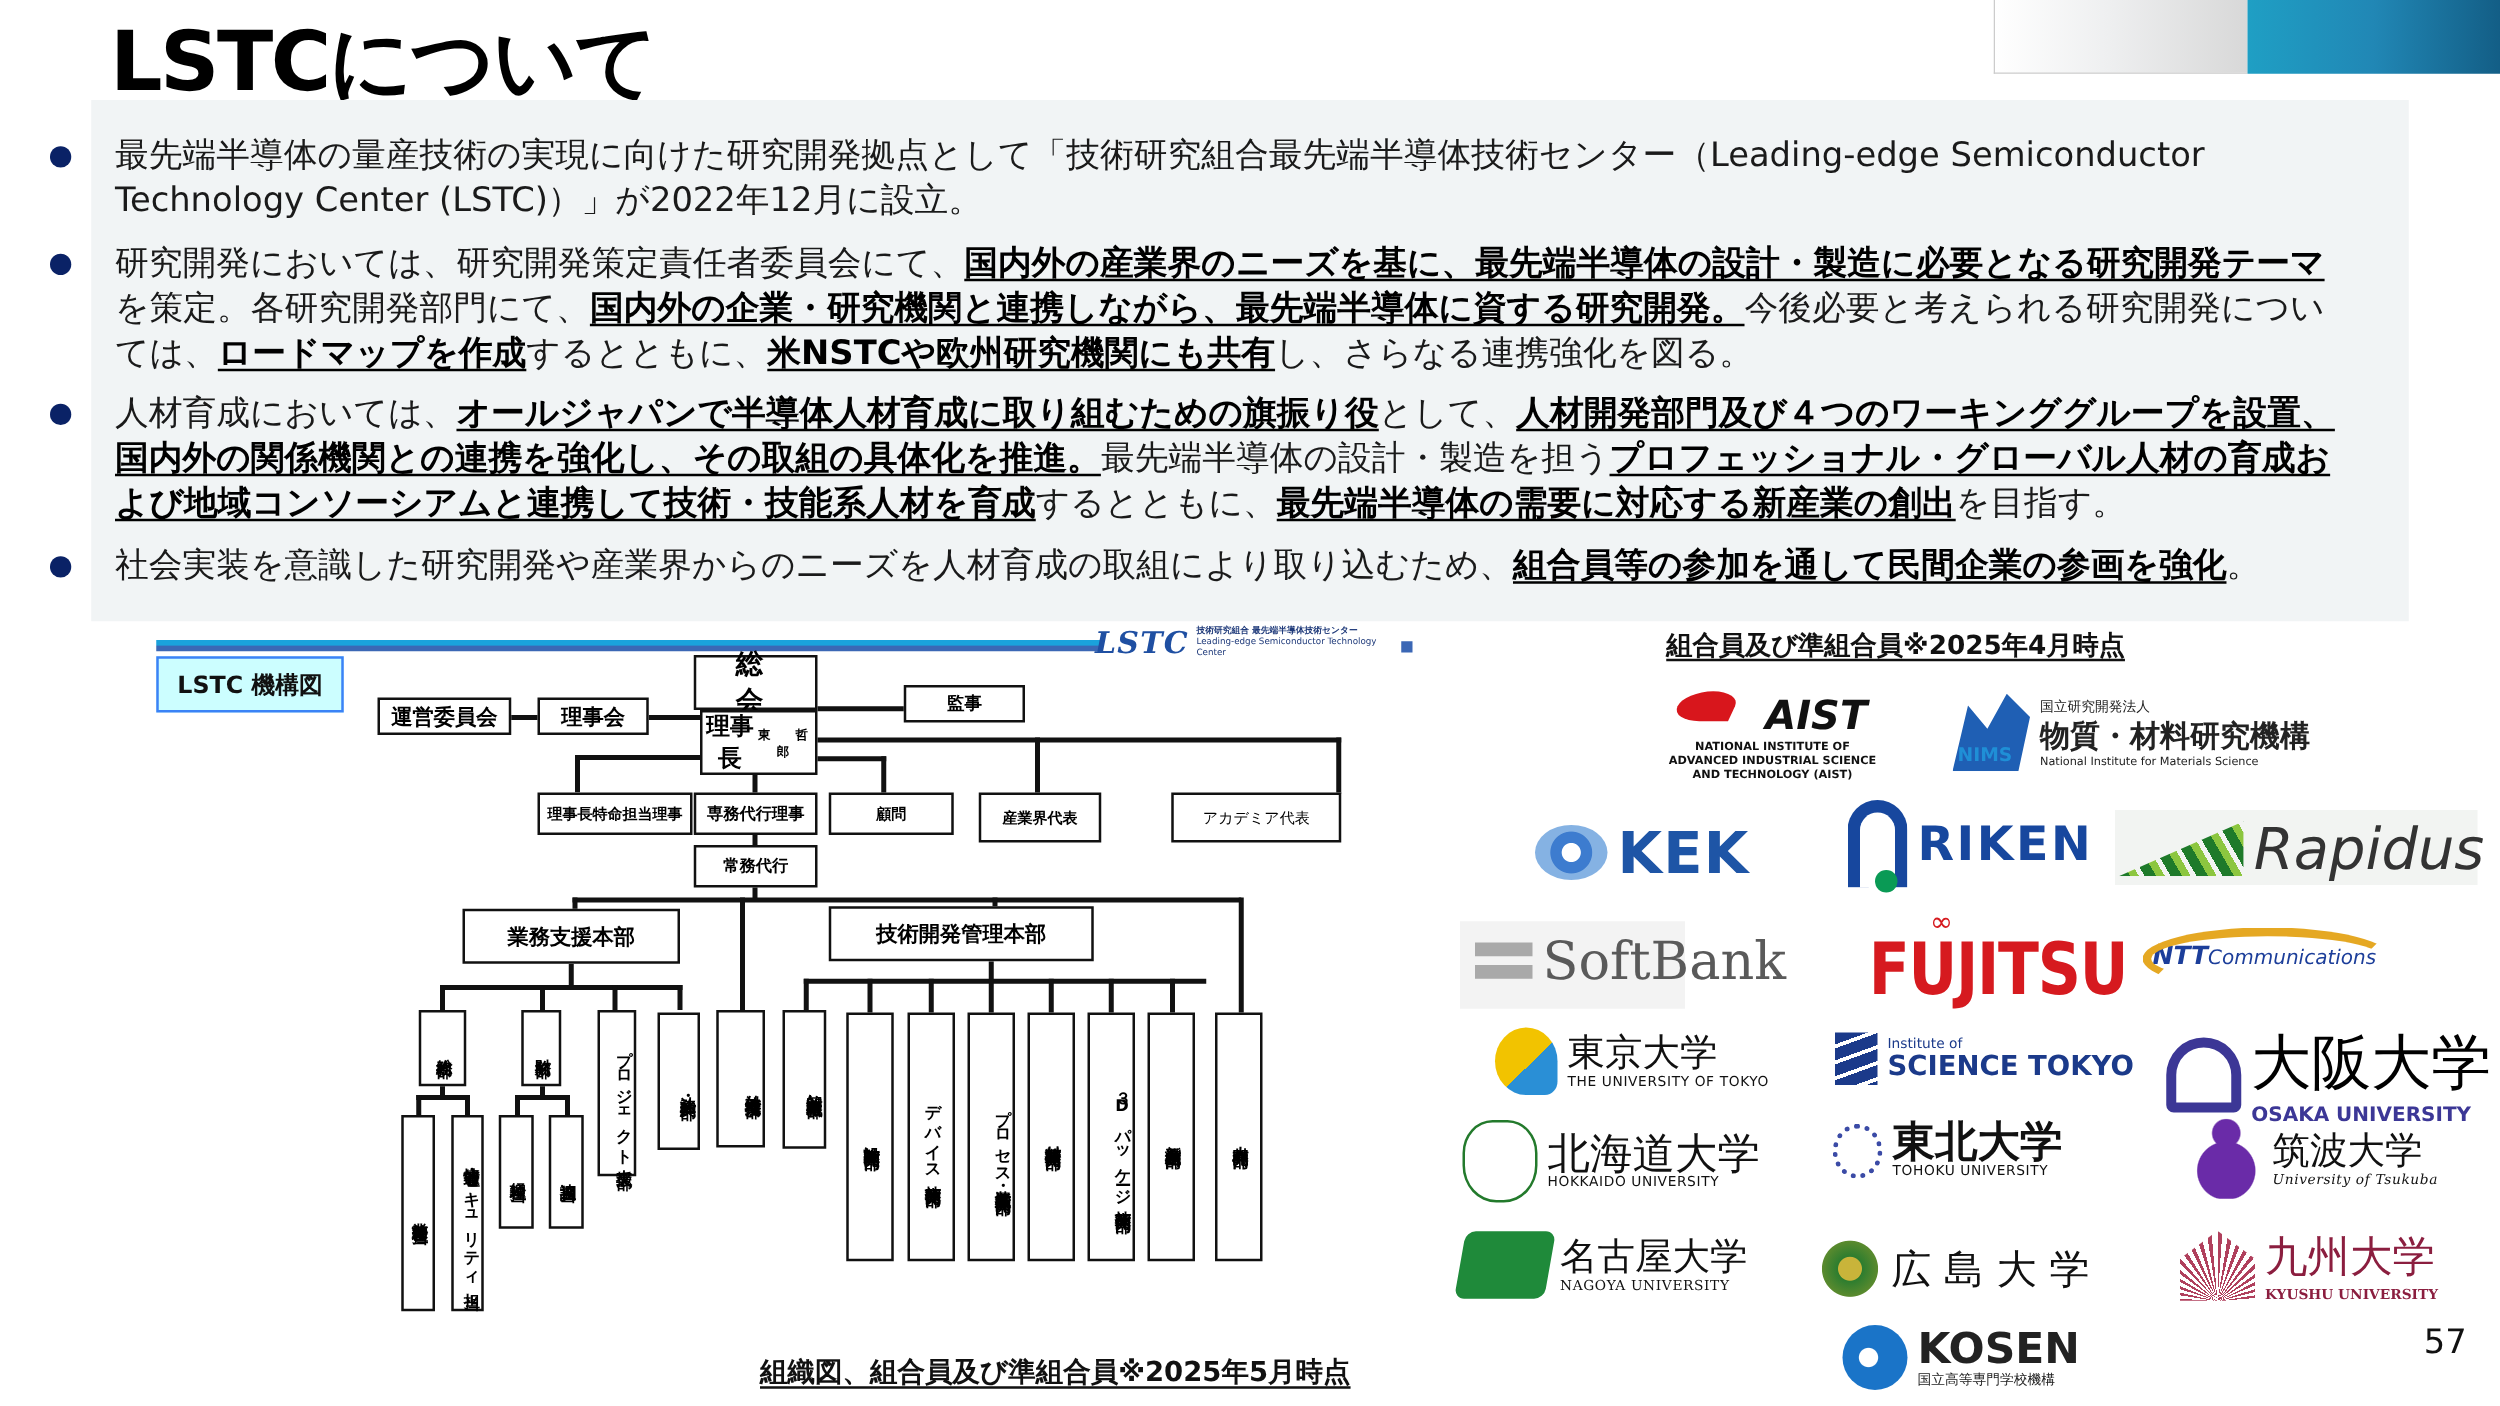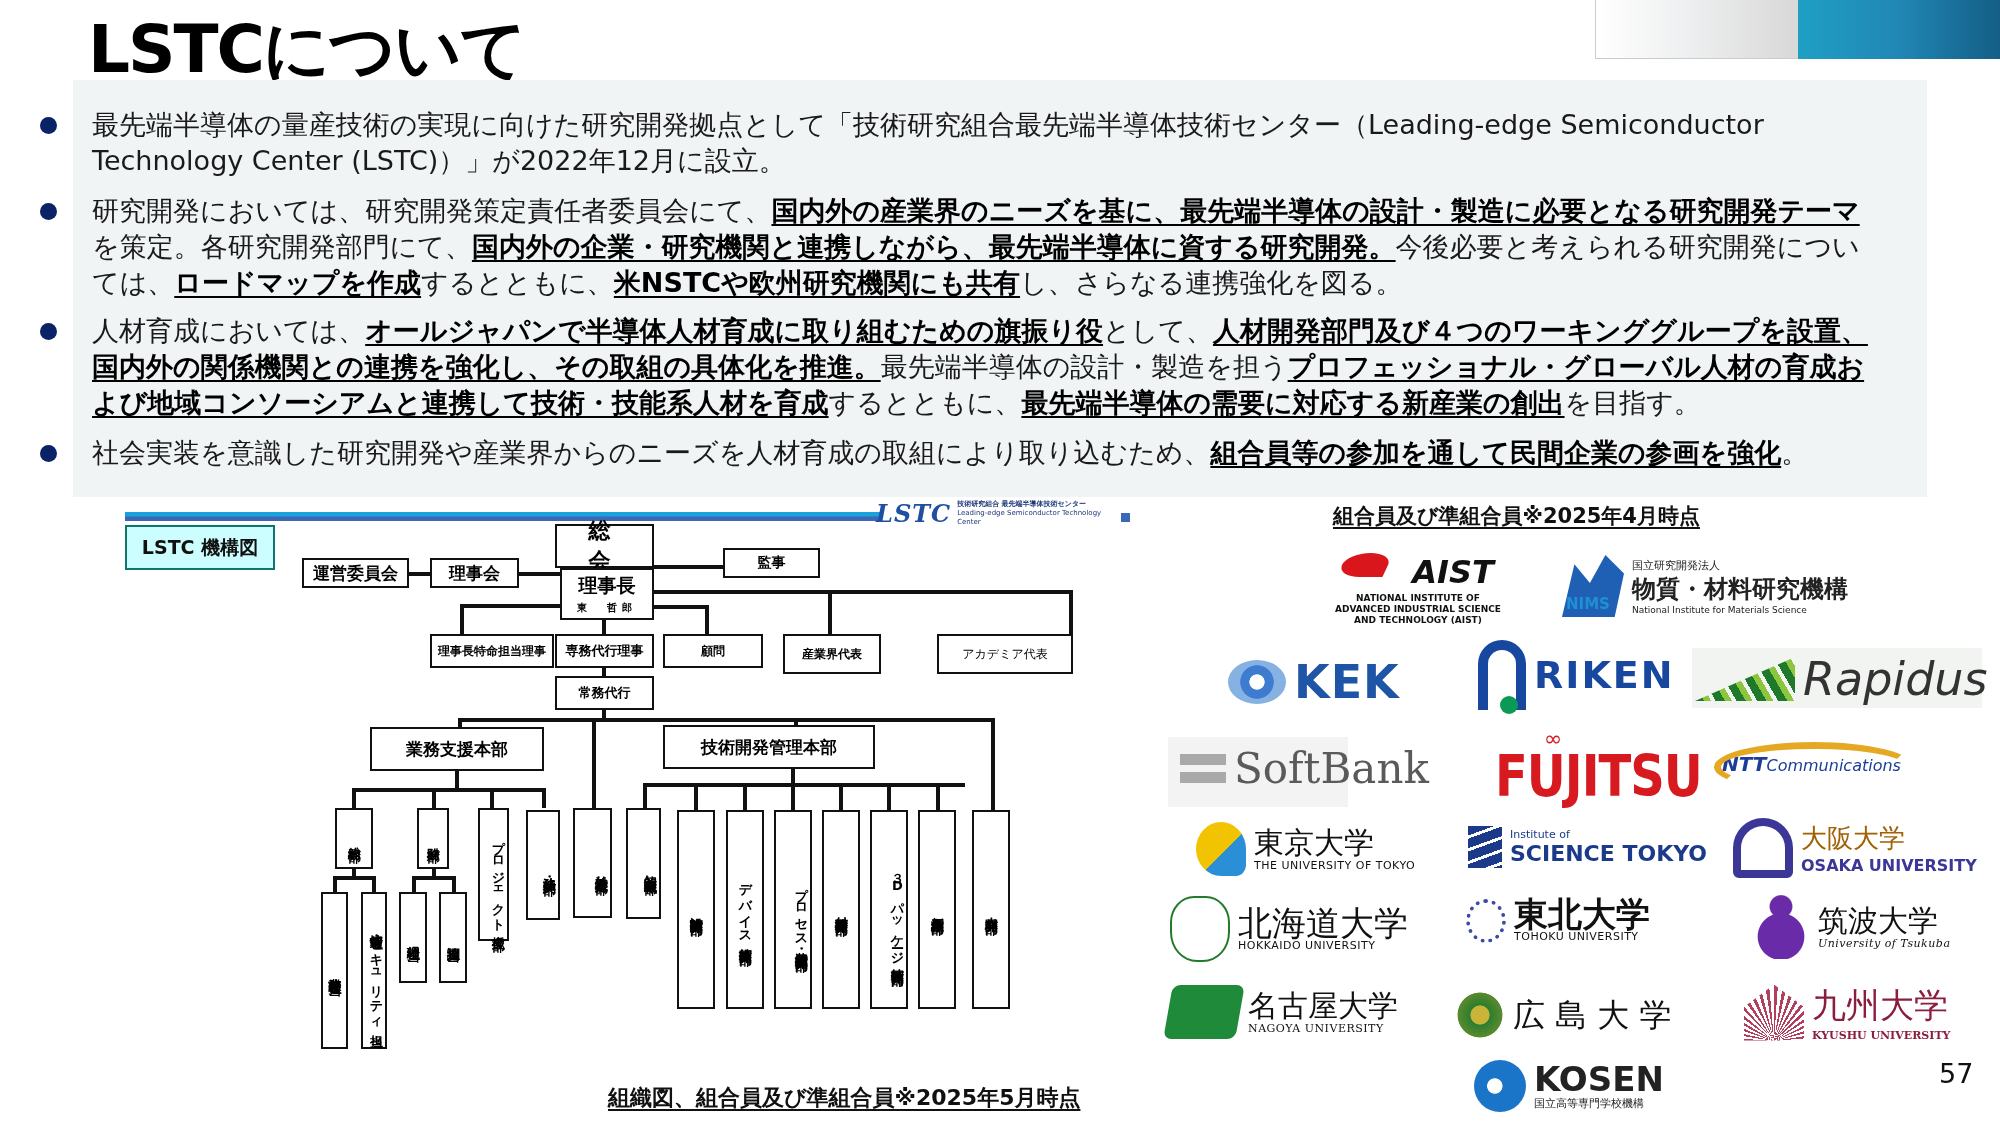--- a/index.html
+++ b/index.html
@@ -43,37 +43,37 @@
     background: linear-gradient(180deg, #1aa2dc 0%, #1aa2dc 45%, #3b67b5 55%, #3b67b5 100%);
   }
   .lstc-logo { position: absolute; left: 876px; top: 500px; height: 26px; display: flex; align-items: center; gap: 6px; }
   .lstc-logo .mark { font-family: "DejaVu Serif", serif; font-style: italic; font-weight: bold; font-size: 24px; color: #1f4fa2; letter-spacing: 1px; }
   .lstc-logo .sub { display: flex; flex-direction: column; font-size: 7px; line-height: 9px; color: #1f3a7a; }
   .lstc-logo .sub span:first-child { font-weight: bold; }
   .lstc-logo .tail { width: 10px; height: 9px; background: #3b67b5; margin-top: 8px; }
 
   .legend-box {
     position: absolute; left: 125px; top: 525px; width: 150px; height: 45px;
-    background: #ccfeff; border: 2px solid #0f766e;
+    background: #ccfeff; border: 2px solid #3b82f6;
     font-weight: bold; font-size: 19px; display: flex; align-items: center; justify-content: center;
   }
   .box {
     position: absolute; background: #fff; border: 2px solid #111;
     display: flex; align-items: center; justify-content: center;
     font-weight: bold; font-size: 14px; color: #000; text-align: center;
   }
   .box.big { font-size: 17px; }
   .box.xl { font-size: 22px; letter-spacing: 10px; }
   .box.v { writing-mode: vertical-rl; text-orientation: upright; font-size: 13px; letter-spacing: 1px; align-items: flex-start; justify-content: center; padding-top: 10px; }
   .box.v.mid { align-items: center; padding-top: 0; }
   .ln { position: absolute; background: #111; }
   .h { height: 4px; } .vline { width: 4px; }
 
   .chief-name { display: block; font-size: 10px; letter-spacing: 5px; margin-top: 2px; }
-  .chief { flex-direction: column; font-family: Liberation Mono, monospace; }
+  .chief { flex-direction: row; font-family: Liberation Mono, monospace; }
 
   .caption {
     position: absolute; top: 1083px; left: 608px;
     font-weight: bold; font-size: 22px; text-decoration: underline; text-underline-offset: 4px;
   }
 
   
   .members-title {
     position: absolute; left: 1333px; top: 502px;
     font-weight: bold; font-size: 21px; text-decoration: underline; text-underline-offset: 4px;
@@ -105,21 +105,21 @@
   .ntt-text b { font-size: 20px; }
   .univ { display: flex; align-items: center; gap: 8px; }
   .univ .jp { font-size: 30px; line-height: 32px; color: #111; }
   .univ .en { font-size: 11px; color: #111; letter-spacing: 0.5px; }
   .univ .col { display: flex; flex-direction: column; }
   .ut-mark { width: 50px; height: 54px; background: linear-gradient(135deg, #f2c300 55%, #2a8fd6 55%); border-radius: 50% 50% 20% 50%; }
   .st-mark { width: 34px; height: 42px; background: repeating-linear-gradient(160deg, #1b3a8a 0 9px, #fff 9px 12px); }
   .st-small { font-size: 11px; color: #1b3a8a; }
   .st-big { font-size: 22px; font-weight: bold; color: #1b3a8a; }
   .ou-mark { width: 60px; height: 60px; border: 8px solid #3c3796; border-radius: 50% 50% 10% 10%; }
-  .ou-jp { font-size: 26px; color: #a16207; }
+  .ou-jp { font-size: 48px; color: #000000; }
   .ou-en { font-size: 16px; font-weight: bold; color: #3c3796; }
   .hk-mark { width: 60px; height: 66px; border: 2px solid #237a2c; border-radius: 40% 40% 45% 45%; }
   .th-mark { width: 40px; height: 44px; border: 4px dotted #3b4ba6; border-radius: 50%; }
   .tk-mark { width: 58px; height: 64px; background: radial-gradient(circle at 50% 65%, #6a2ba8 45%, transparent 47%), radial-gradient(circle at 50% 18%, #6a2ba8 18%, transparent 20%); }
   .ng-mark { width: 72px; height: 54px; background: #1f8a3a; border-radius: 8px; transform: skewX(-10deg); }
   .hs-mark { width: 50px; height: 54px; border-radius: 50%; background: radial-gradient(circle, #c9b43a 25%, #2d7d2f 27%, #5a8a2e 60%, #fff 62%); }
   .ky-mark { width: 60px; height: 56px; background: repeating-conic-gradient(from -90deg at 50% 100%, #b0405d 0 4deg, transparent 4deg 9deg); clip-path: polygon(0 100%, 0 40%, 50% 0, 100% 40%, 100% 100%); }
   .ky-jp { font-size: 34px; color: #8b1e3f; }
   .ky-en { font-size: 11px; color: #8b1e3f; font-weight: bold; font-family: "DejaVu Serif", serif; }
   .ko-mark { width: 52px; height: 52px; border-radius: 50%; background: radial-gradient(circle at 40% 50%, #fff 18%, #1a74c8 20%); }

